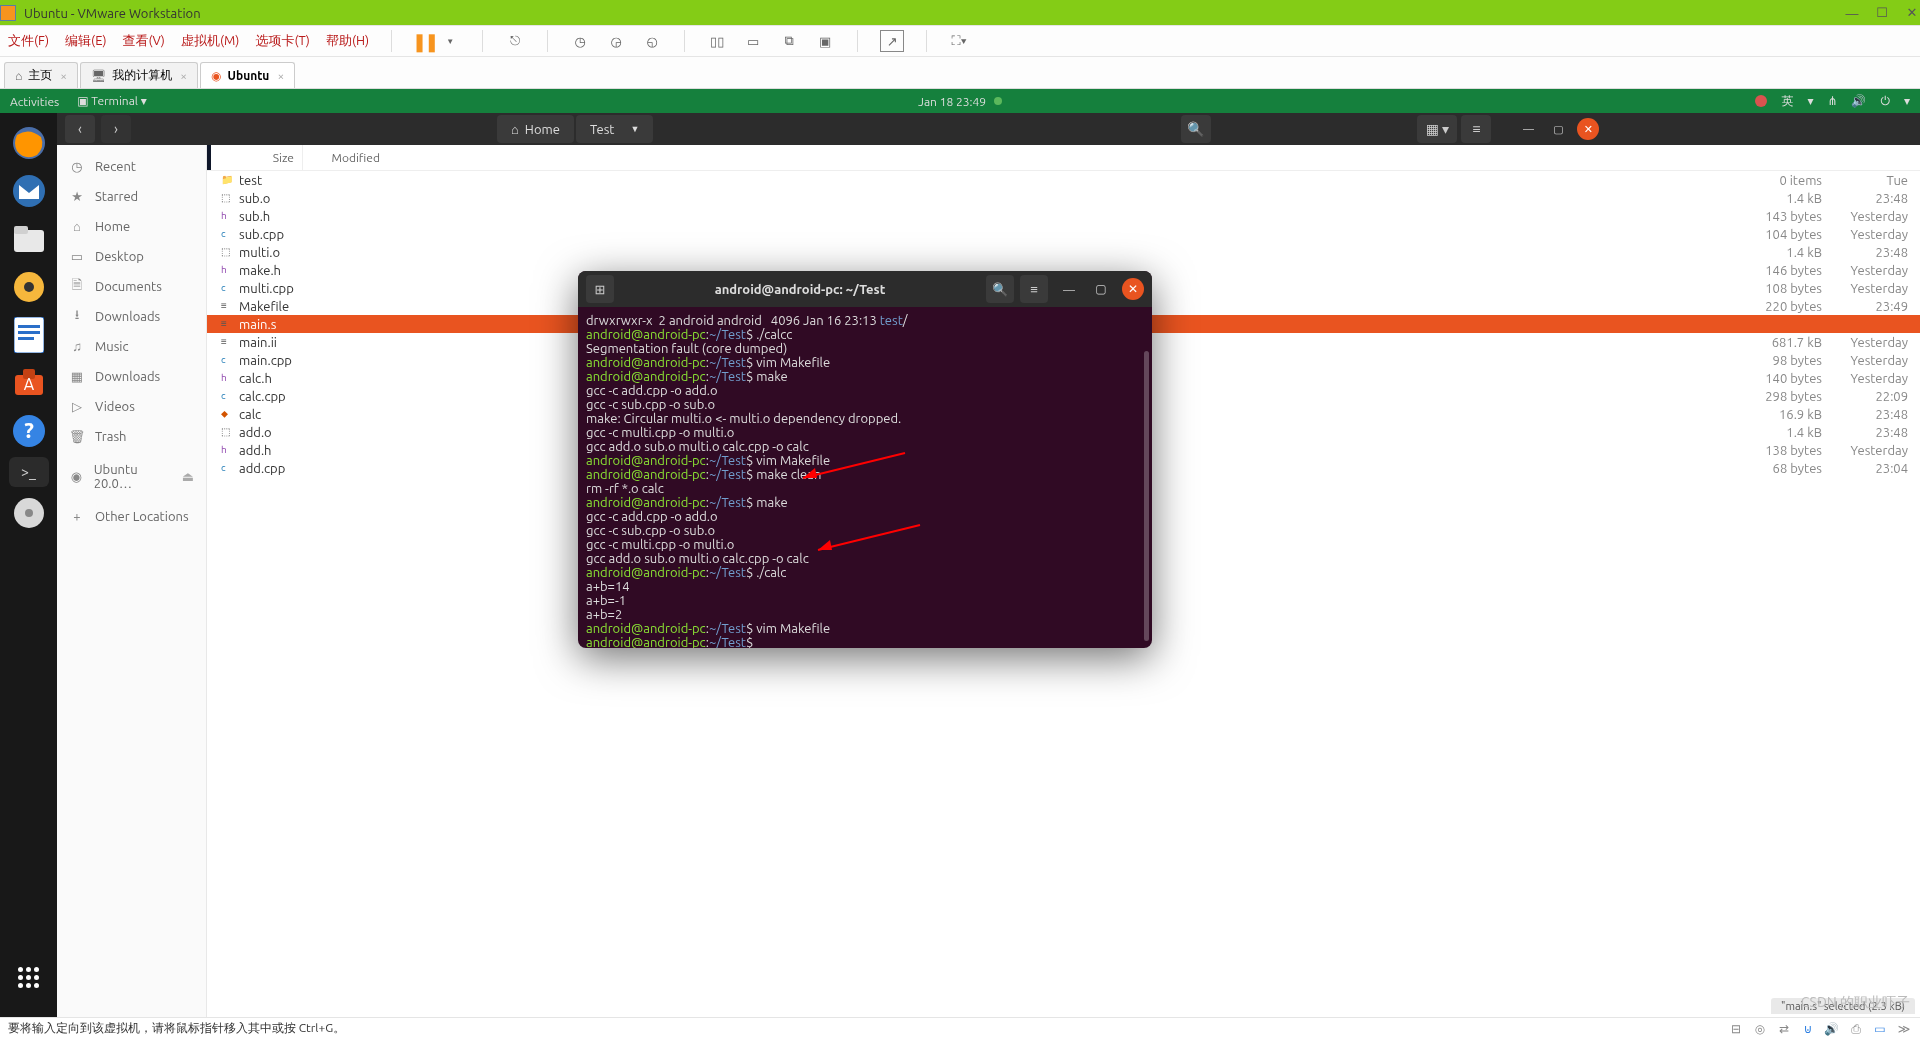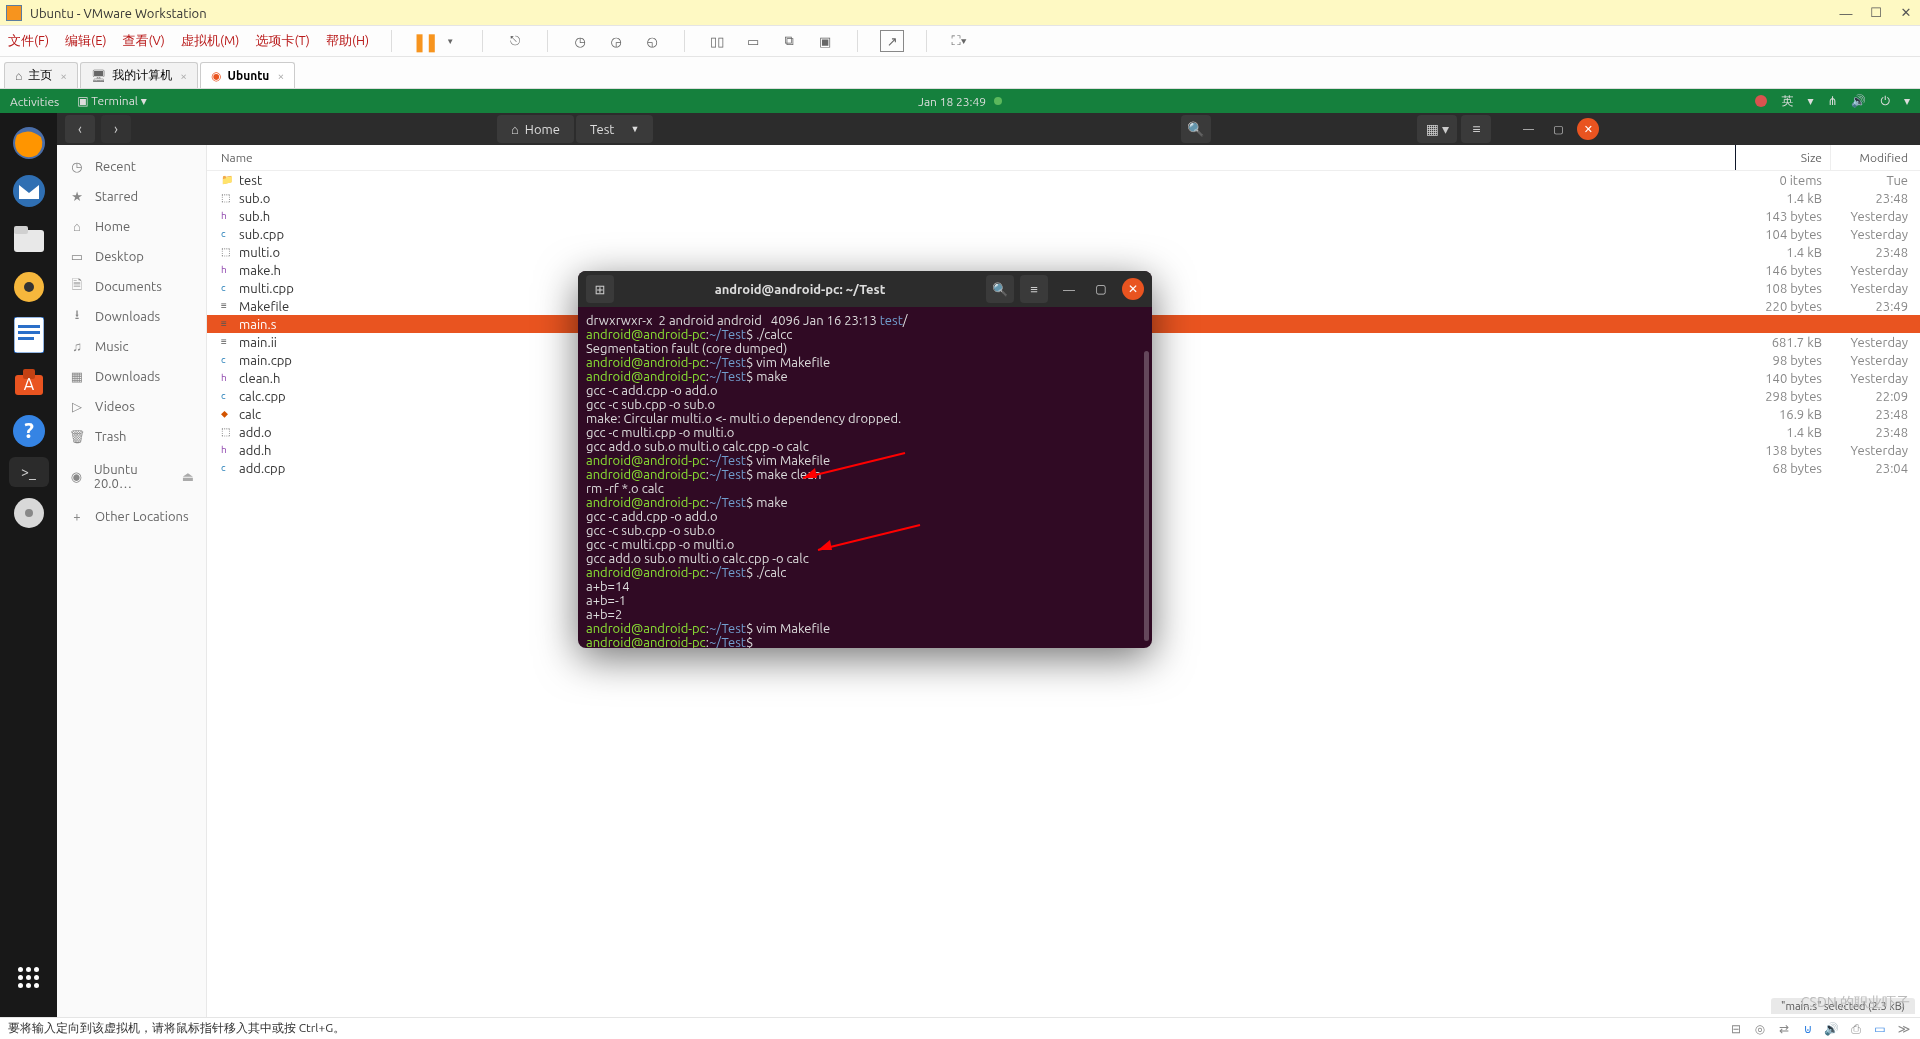--- a/index.html
+++ b/index.html
@@ -1,19 +1,19 @@
 <!DOCTYPE html>
 <html><head>
 <meta charset="utf-8">
 <style>
 * { margin:0; padding:0; box-sizing:border-box; font-family: "Segoe UI", Ubuntu, sans-serif; }
 body { width:1920px; height:1039px; background:#fff; overflow:hidden; font-size:13px; }
 
 
-.titlebar { height:26px; display:flex; align-items:center; padding:0 6px; background:#fef9c3; border-bottom:1px solid #e5e5e5;}
+.titlebar { height:26px; display:flex; align-items:center; padding:0 0; background:#84cc16; border-bottom:1px solid #e5e5e5;}
 .titlebar .logo { width:16px; height:16px; background:#f7941e; border:1px solid #5b7da0; margin-right:8px; }
 .titlebar .title { flex:1; color:#333; }
 .titlebar .winbtn { width:16px; text-align:center; color:#555; margin-left:14px; cursor:pointer; }
 
 
 .menubar { height:31px; display:flex; align-items:center; padding:0 8px; gap:16px; background:#fdfdfd; border-bottom:1px solid #e5e5e5;}
 .menubar span { color:#b91c1c; }
 .toolbar-sep { width:1px; height:22px; background:#ddd; margin:0 6px;}
 .tb-icon { width:20px; height:20px; display:flex; align-items:center; justify-content:center; color:#666; cursor:pointer; }
 .pause { color:#f7941e; font-size:18px; letter-spacing:-3px;}
@@ -59,21 +59,21 @@
 
 .naut-body { position:absolute; left:57px; top:32px; right:0; bottom:0; display:flex;}
 .naut-side { width:150px; background:#fafafa; border-right:1px solid #e8e8e8; padding-top:6px;}
 .side-item { height:30px; display:flex; align-items:center; padding:0 12px; color:#666; gap:10px; font-size:13px;}
 .side-item .ic { width:16px; text-align:center; color:#888;}
 
 
 .filelist { flex:1; background:#fff; }
 .filehead { height:26px; display:flex; align-items:center; border-bottom:1px solid #eee; color:#666; font-size:12px;}
 .filehead .c-name { flex:1; padding-left:14px;}
-.filehead .c-size { width:95px; text-align:right; padding-right:8px; border-left:1px solid #0f172a; height:100%; display:flex; align-items:center; justify-content:flex-end;}
+.filehead .c-size { width:95px; text-align:right; padding-right:8px; border-left:4px solid #0f172a; height:100%; display:flex; align-items:center; justify-content:flex-end;}
 .filehead .c-mod { width:90px; text-align:right; padding-right:12px; border-left:1px solid #eee; height:100%; display:flex; align-items:center; justify-content:flex-end;}
 .filerow { height:18px; display:flex; align-items:center; font-size:13px; color:#333;}
 .filerow.sel { background:#e95420; color:#fff;}
 .filerow .c-name { flex:1; padding-left:14px; display:flex; align-items:center; gap:6px;}
 .filerow .c-size { width:95px; text-align:right; padding-right:8px; color:#888;}
 .filerow .c-mod { width:90px; text-align:right; padding-right:12px; color:#888;}
 .filerow.sel .c-size, .filerow.sel .c-mod { color:#ffe;}
 .fic { width:12px; height:12px; font-size:10px;}
 
 
@@ -320,21 +320,20 @@
           <span>Ubuntu 20.0…</span>
           <span style="margin-left:auto;color:#aaa">⏏</span>
         </div>
         <div class="side-item" style="margin-top: 10px;">
           <span class="ic">+</span>
           <span>Other Locations</span>
         </div>
       </div>
     <div class="filelist">
       <div class="filehead">
-        <div class="c-name">Name</div>
         <div class="c-size">Size</div>
         <div class="c-mod">Modified</div>
       </div>
       <div id="files">
           <div class="filerow">
             <div class="c-name">
               <span class="fic" style="color:#888">📁</span>
               <span>test</span>
             </div>
             <div class="c-size">0 items</div>
@@ -416,21 +415,21 @@
             <div class="c-name">
               <span class="fic" style="color:#2980b9">c</span>
               <span>main.cpp</span>
             </div>
             <div class="c-size">98 bytes</div>
             <div class="c-mod">Yesterday</div>
           </div>
           <div class="filerow">
             <div class="c-name">
               <span class="fic" style="color:#8e44ad">h</span>
-              <span>clean.h</span>
+              <span>calc.h</span>
             </div>
             <div class="c-size">140 bytes</div>
             <div class="c-mod">Yesterday</div>
           </div>
           <div class="filerow">
             <div class="c-name">
               <span class="fic" style="color:#2980b9">c</span>
               <span>calc.cpp</span>
             </div>
             <div class="c-size">298 bytes</div>

